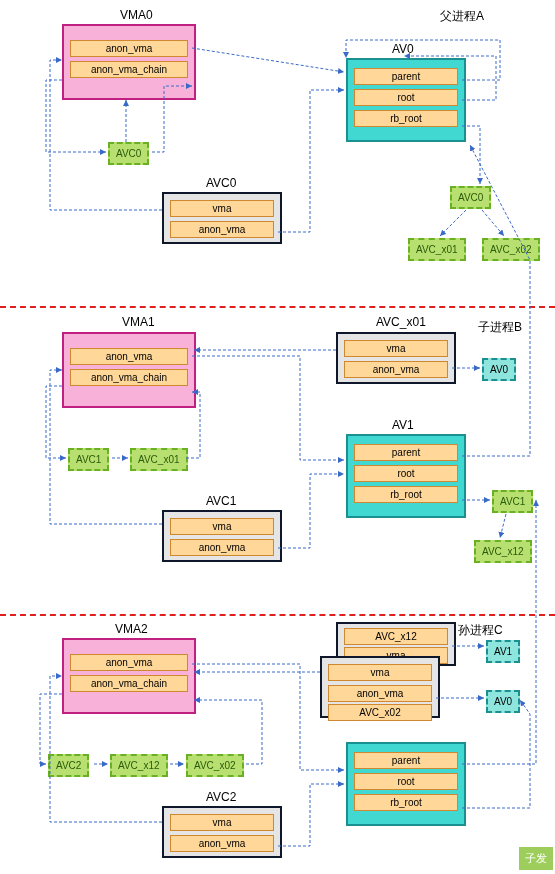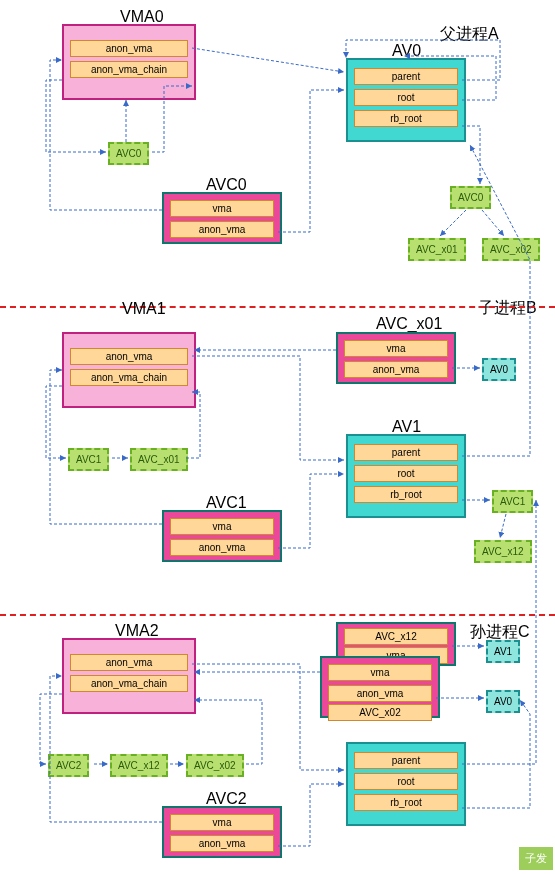--- a/index.html
+++ b/index.html
@@ -1,33 +1,33 @@
 <!DOCTYPE html>
 <html><head>
 <meta charset="utf-8">
 <style>
 body{margin:0;font-family:Arial,sans-serif;font-size:11px;background:#fff;width:555px;height:874px;position:relative}
 .box{position:absolute;border:1px solid #000}
 .vma-box{background:#F8B1D8;border:2px solid #C02080}
 .av-box{background:#40D8D0;border:2px solid #1A9090}
-.avc-box{background:#ec4899;border:2px solid #0f766e}
+.avc-box{background:#e5e5e5;border:2px solid #0f172a}
 .field{background:#FFD799;border:1px solid #D08830;margin:4px 6px;padding:2px 4px;text-align:center;font-size:10px}
 .dash-green{position:absolute;border:2px dashed #6AB023;background:#B8E070;padding:4px 6px;text-align:center;font-size:10px;color:#2A5A0A}
 .dash-cyan{position:absolute;border:2px dashed #1A9090;background:#8EE5DE;padding:4px 6px;text-align:center;font-size:10px}
-.label{position:absolute;font-size:16px;text-align:center}
+.label{position:absolute;font-size:12px;text-align:center}
 hr.sep{position:absolute;border:none;border-top:2px dashed #E02020;width:555px;left:0}
 .watermark{position:absolute;right:2px;bottom:4px;background:#8DC63F;color:#fff;font-size:11px;padding:4px 6px;opacity:.85}
 svg{position:absolute;top:0;left:0;pointer-events:none}
 </style>
 </head>
 <body>
 
-<div class="label" style="left:440px;top:24px">父进程A</div>
-<div class="label" style="left:478px;top:298px">子进程B</div>
-<div class="label" style="left:470px;top:622px">孙进程C</div>
+<div class="label" style="left:440px;top:8px">父进程A</div>
+<div class="label" style="left:478px;top:319px">子进程B</div>
+<div class="label" style="left:458px;top:622px">孙进程C</div>
 
 <hr class="sep" style="top:300px">
 <hr class="sep" style="top:608px">
 
 <div class="label" style="left:120px;top:8px">VMA0</div>
 <div class="box vma-box" style="left:62px;top:24px;width:130px;height:72px">
   <div class="field" style="margin-top:14px">anon_vma</div>
   <div class="field">anon_vma_chain</div>
 </div>
 
@@ -43,21 +43,21 @@
 <div class="label" style="left:206px;top:176px">AVC0</div>
 <div class="box avc-box" style="left:162px;top:192px;width:116px;height:48px">
   <div class="field" style="margin-top:6px">vma</div>
   <div class="field">anon_vma</div>
 </div>
 
 <div class="dash-green" style="left:450px;top:186px">AVC0</div>
 <div class="dash-green" style="left:408px;top:238px">AVC_x01</div>
 <div class="dash-green" style="left:482px;top:238px">AVC_x02</div>
 
-<div class="label" style="left:122px;top:300px">VMA1</div>
+<div class="label" style="left:122px;top:315px">VMA1</div>
 <div class="box vma-box" style="left:62px;top:332px;width:130px;height:72px">
   <div class="field" style="margin-top:14px">anon_vma</div>
   <div class="field">anon_vma_chain</div>
 </div>
 
 <div class="label" style="left:376px;top:315px">AVC_x01</div>
 <div class="box avc-box" style="left:336px;top:332px;width:116px;height:48px">
   <div class="field" style="margin-top:6px">vma</div>
   <div class="field">anon_vma</div>
 </div>

